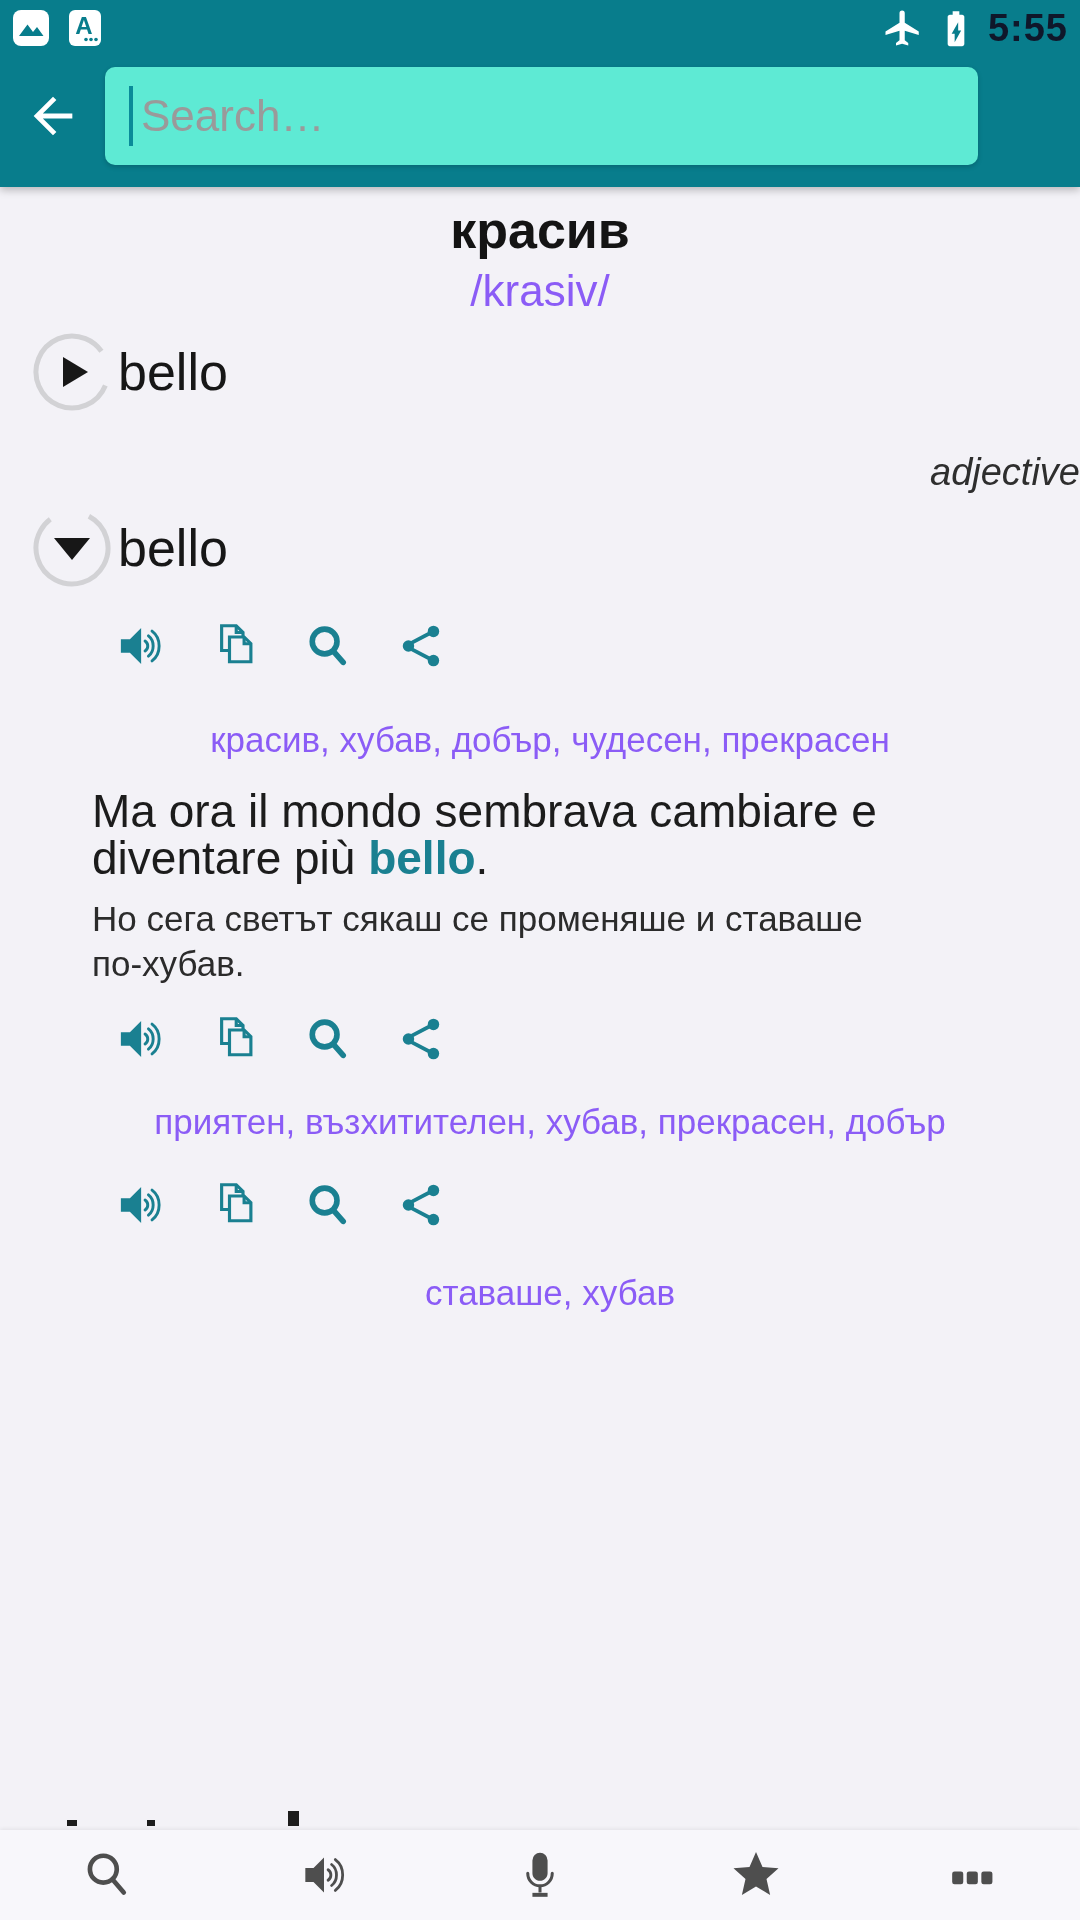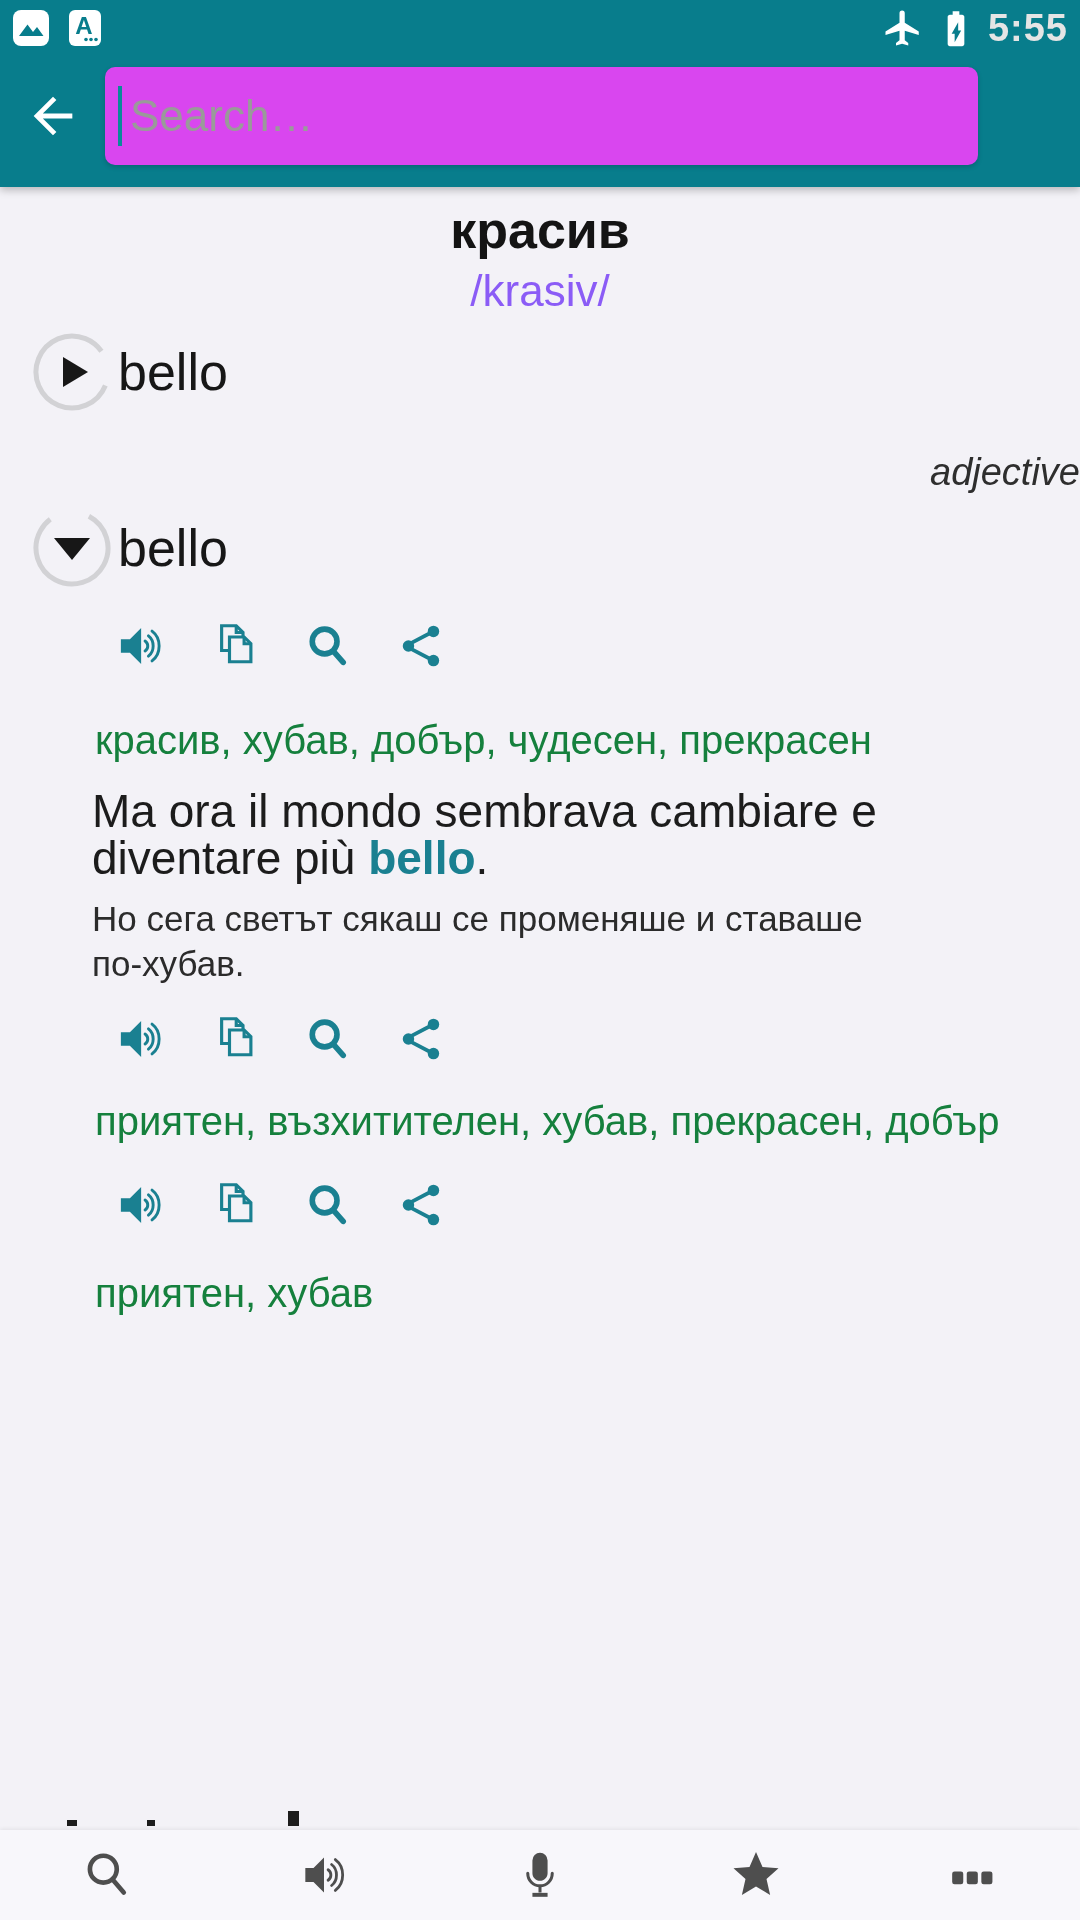--- a/index.html
+++ b/index.html
@@ -9,26 +9,26 @@
     -webkit-font-smoothing:antialiased;
   }
   
   .header{
     position:absolute;top:0;left:0;right:0;height:187px;background:#087d8c;
     box-shadow:0 3px 8px rgba(0,0,0,.25);z-index:5;
   }
   .status-bar{height:56px;display:flex;align-items:center;padding:0 12px;box-sizing:border-box;}
   .notif-icons{display:flex;gap:18px;align-items:center;}
   .sb-right{margin-left:auto;display:flex;align-items:center;gap:12px;}
-  .sb-time{color:#e5e5e5;font-size:38px;font-weight:600;letter-spacing:1px;}
+  .sb-time{color:#0f172a;font-size:38px;font-weight:600;letter-spacing:1px;}
   .search-row{display:flex;align-items:center;height:120px;}
   .back-btn{width:105px;display:flex;align-items:center;justify-content:center;cursor:pointer;}
   .search-box{
-    position:relative;width:873px;height:98px;background:#d946ef;border-radius:10px;
-    display:flex;align-items:center;box-sizing:border-box;padding-left:13px;
+    position:relative;width:873px;height:98px;background:#5eead4;border-radius:10px;
+    display:flex;align-items:center;box-sizing:border-box;padding-left:24px;
     box-shadow:0 2px 5px rgba(0,0,0,.18);
   }
   .cursor{width:4px;height:60px;background:#0a8b99;flex:none;}
   .search-input{
     flex:1;border:none;outline:none;background:transparent;margin-left:6px;
     font-size:44px;color:#333;font-family:"Liberation Sans",sans-serif;caret-color:transparent;
   }
   .search-input::placeholder{color:#9a9a9a;opacity:1;}
   
   .content{position:absolute;top:187px;left:0;right:0;bottom:90px;overflow:hidden;}
@@ -40,21 +40,21 @@
   .ring-btn svg{position:absolute;left:0;top:0;}
   .tri-play{position:absolute;left:31px;top:25px;width:0;height:0;
     border-left:25px solid #171717;border-top:15px solid transparent;border-bottom:15px solid transparent;}
   .tri-down{position:absolute;left:22px;top:30px;width:0;height:0;
     border-top:22px solid #171717;border-left:18px solid transparent;border-right:18px solid transparent;}
   .word{margin-left:6px;font-size:52px;color:#171717;}
   .pos{margin:37px 0 0 30px;font-size:38px;line-height:46px;font-style:italic;color:#2e2e2e;text-align:right;}
   .actions{display:flex;gap:38px;margin:30px 0 0 112px;}
   .a2{margin-top:25px}.a3{margin-top:32px}
   .action-btn{width:56px;height:56px;display:flex;align-items:center;justify-content:center;cursor:pointer;background:none;border:none;padding:0;}
-  .syn{margin:42px 0 0 95px;max-width:910px;font-size:40px;line-height:48px;color:#15803d;}
+  .syn{margin:42px 0 0 95px;max-width:910px;font-size:35px;line-height:48px;color:#8b5cf6;text-align:center;}
   .syn2{margin-top:31px;line-height:47px}.syn3{margin-top:36px}
   .ex-it{margin:24px 0 0 92px;max-width:800px;font-size:46px;line-height:47px;color:#1c1c1c;}
   .ex-it .hl{color:#1a8091;font-weight:bold;}
   .ex-bg{margin:14px 0 0 92px;max-width:830px;font-size:35px;line-height:45px;color:#2b2b2b;}
   
   .frag{position:absolute;background:#1d1d1d;}
   .f1{left:67px;top:1820px;width:10px;height:6px;}
   .f2{left:147px;top:1820px;width:8px;height:6px;}
   .f3{left:288px;top:1811px;width:11px;height:15px;}
   
@@ -237,21 +237,21 @@
       <button class="action-btn">
         <svg width="50" height="54" viewBox="0 0 48 48">
           <circle cx="35" cy="10" r="5.5" fill="#1a8091"></circle>
           <circle cx="11" cy="24" r="5.5" fill="#1a8091"></circle>
           <circle cx="35" cy="38" r="5.5" fill="#1a8091"></circle>
           <path d="M13 21.5l19-10M13 26.5l19 10" stroke="#1a8091" stroke-width="3.6" fill="none"></path>
         </svg>
       </button>
     </div>
 
-    <p class="syn syn3">приятен, хубав</p>
+    <p class="syn syn3">ставаше, хубав</p>
   </div>
 
   <div>
     <div class="frag f1"></div>
     <div class="frag f2"></div>
     <div class="frag f3"></div>
   </div>
 
   <div class="bottom-nav">
     <button class="nav-btn">

